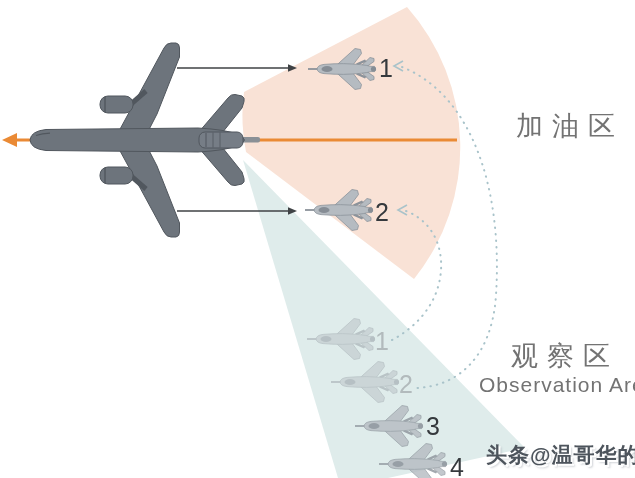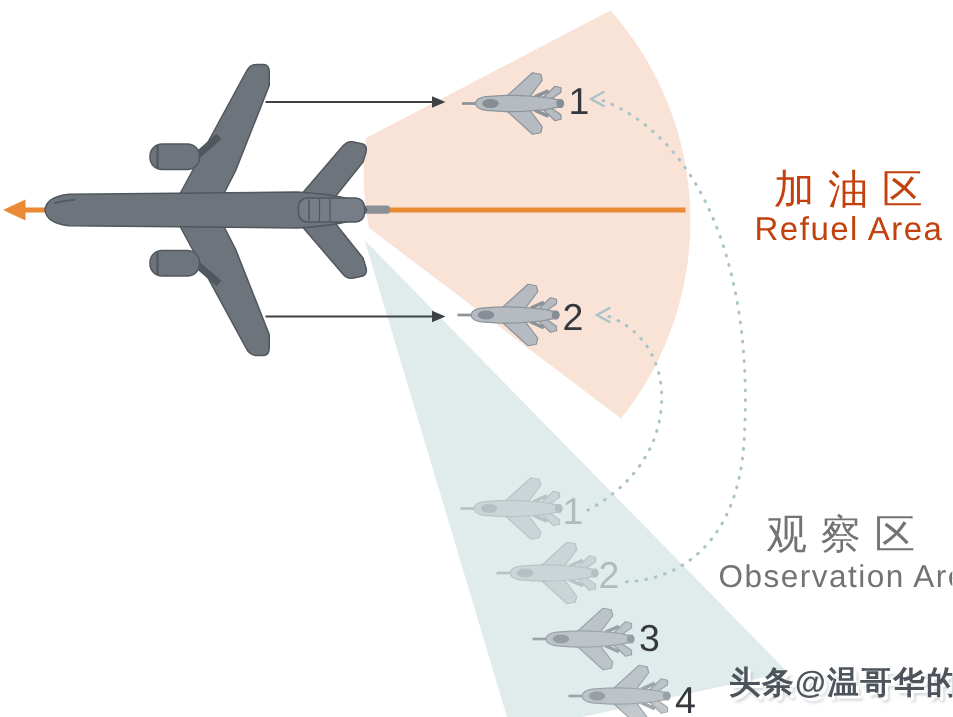--- a/index.html
+++ b/index.html
@@ -13,21 +13,21 @@
     font-size:25px;font-weight:400;color:#35393d;line-height:28px;
     transform:translateX(-50%);
   }
   .num.faded{color:#b2babc;}
   .zone-zh{
     font-size:27px;letter-spacing:9px;line-height:30px;transform:translateX(-50%);
   }
   .zone-en{
     font-size:22px;letter-spacing:1px;line-height:26px;transform:translateX(-50%);
   }
-  .refuel-label{color:#c2410c;}
+  .refuel-label{color:#737373;}
   .obs-label{color:#737373;}
   .obs-en{transform:none;font-size:21px;}
   .watermark{
     font-size:21px;font-weight:700;color:#4d545c;
     text-shadow:2px 2px 0 #ffffff,3px 3px 2px rgba(120,130,140,0.35);
     letter-spacing:1px;
   }
 </style>
 </head>
 <body>
@@ -110,19 +110,18 @@
   </svg>
 
   <span class="txt num" style="left:386px;top:54px;">1</span>
   <span class="txt num" style="left:382px;top:198px;">2</span>
   <span class="txt num faded" style="left:382px;top:327px;">1</span>
   <span class="txt num faded" style="left:406px;top:370px;">2</span>
   <span class="txt num" style="left:433px;top:412px;">3</span>
   <span class="txt num" style="left:457px;top:453px;">4</span>
 
   <span class="txt zone-zh refuel-label" style="left:570px;top:111px;">加油区</span>
-  <span class="txt zone-en refuel-label" style="left:566px;top:140px;">Refuel Area</span>
   <span class="txt zone-zh obs-label" style="left:565px;top:341px;">观察区</span>
   <span class="txt zone-en obs-label obs-en" style="left:479px;top:372px;">Observation Area</span>
 
   <span class="txt watermark" style="left:486px;top:441px;">头条@温哥华的鱼</span>
 
 </div>
 
 </body></html>

